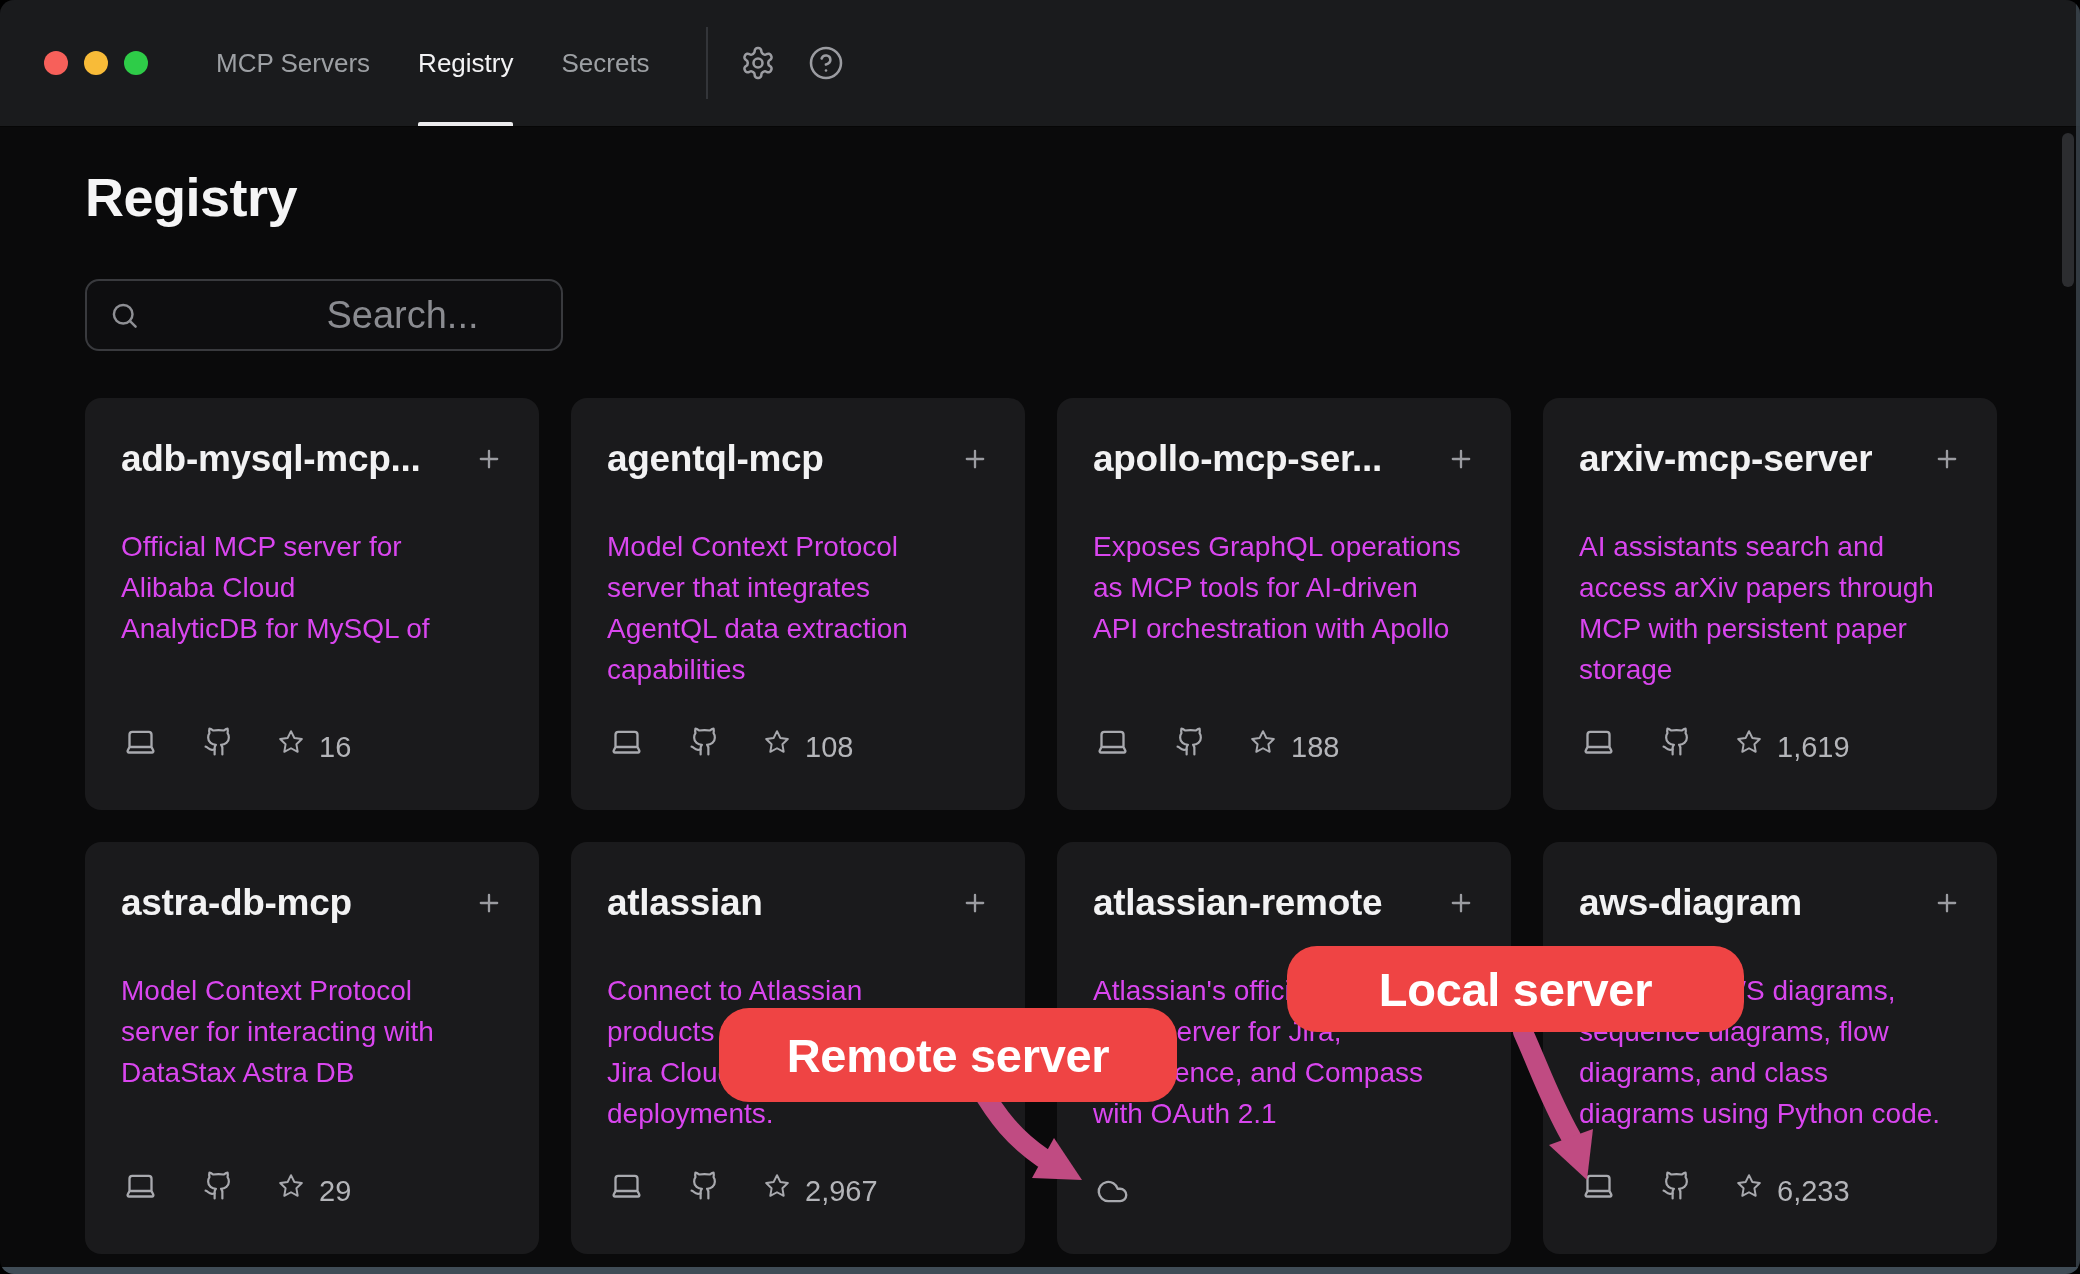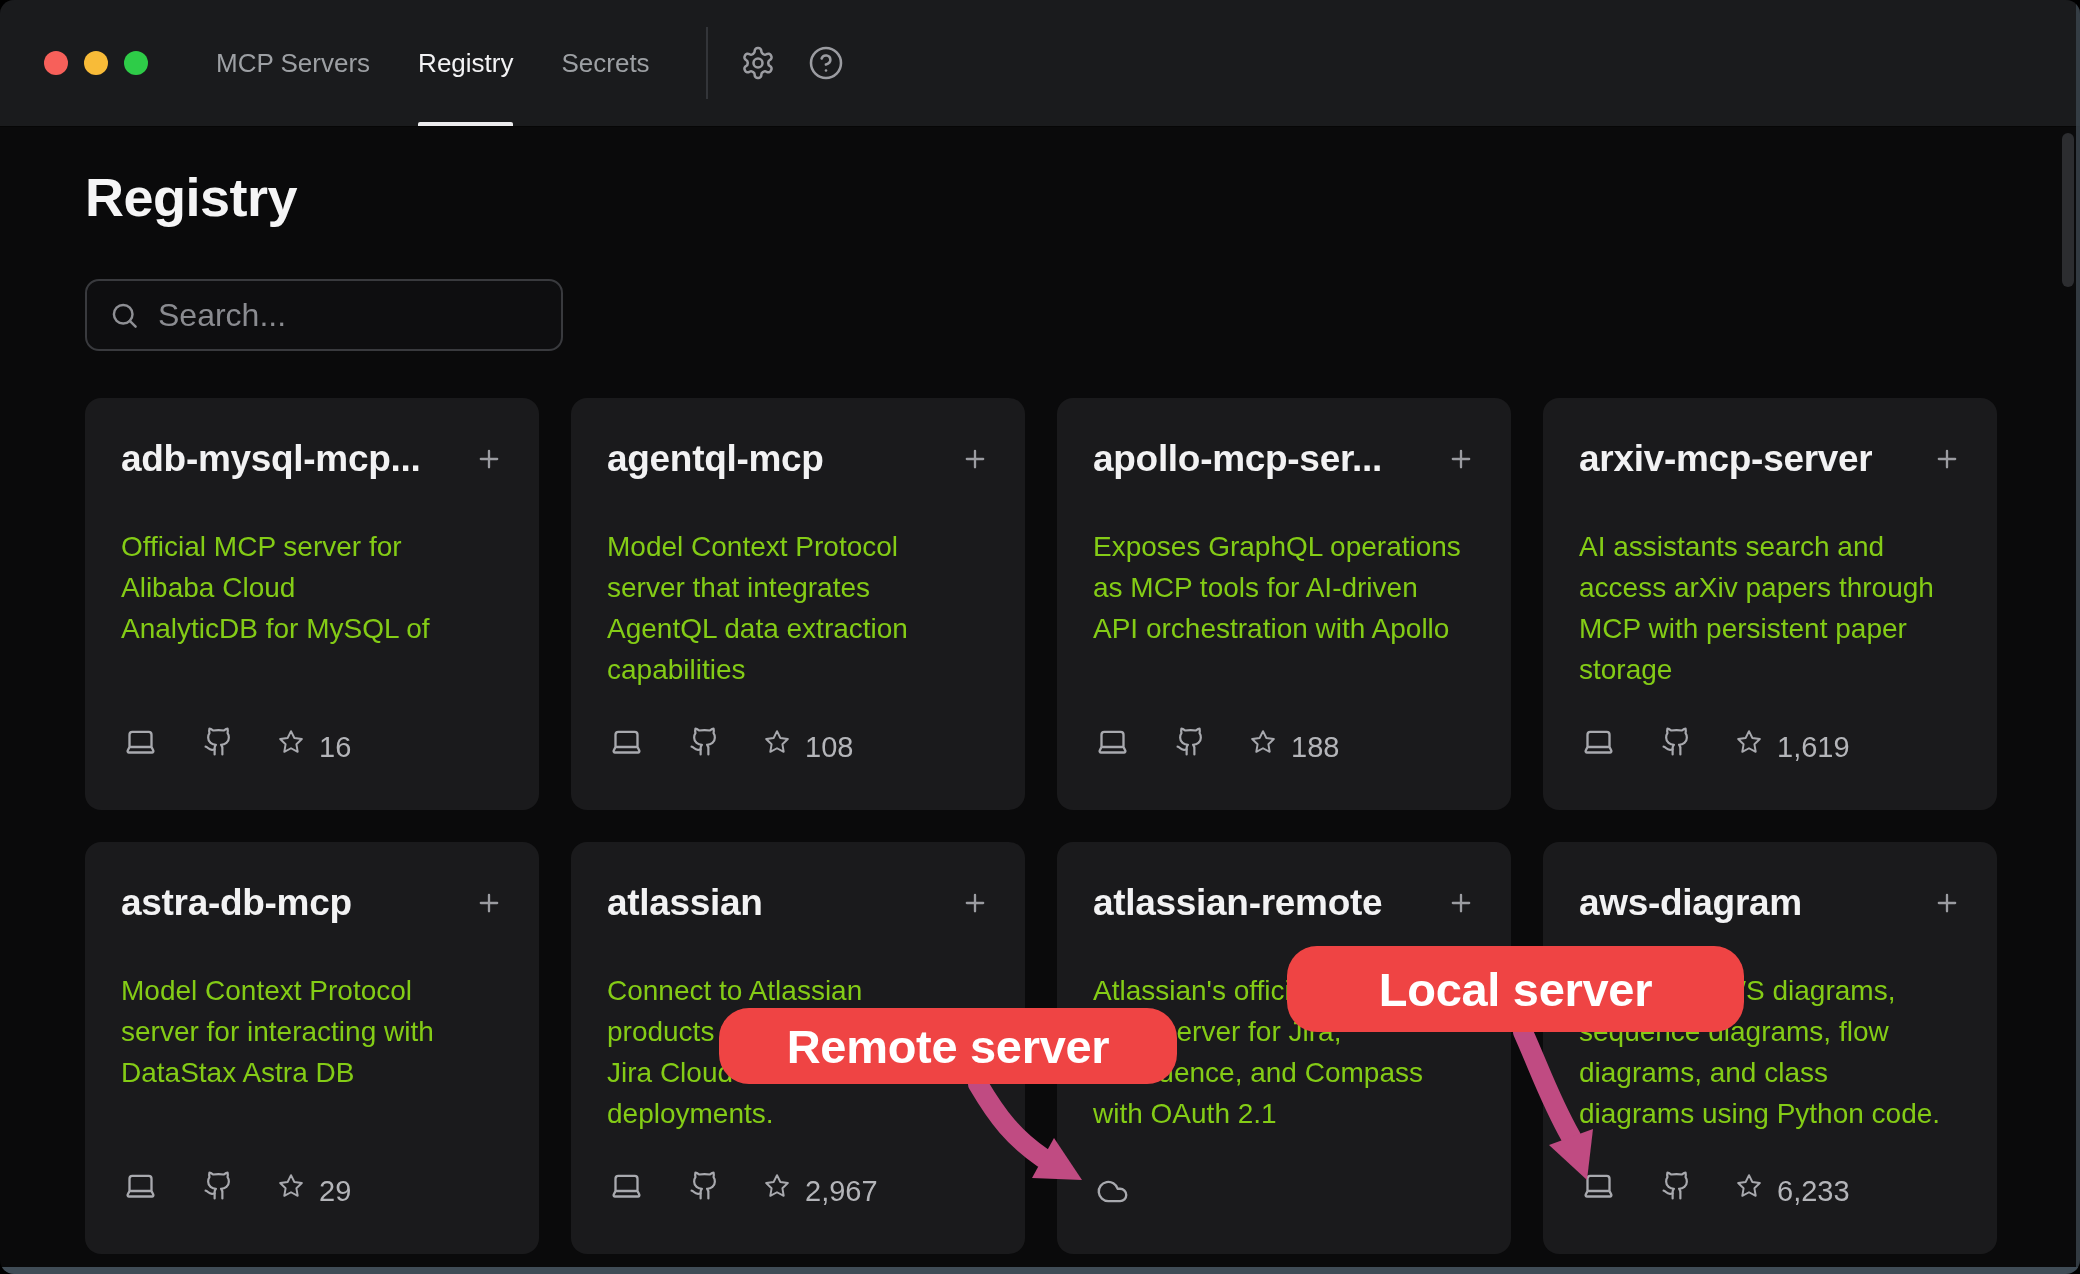--- a/index.html
+++ b/index.html
@@ -42,53 +42,53 @@
   
   .main { position: absolute; top: 127px; left: 0; right: 0; bottom: 0; padding: 38px 85px 0; }
   h1.page-title { font-size: 54px; line-height: 64px; font-weight: 700; color: #f5f5f6; letter-spacing: -0.5px; }
   .search {
     margin-top: 50px; width: 478px; height: 72px;
     border: 2px solid #393a3e; border-radius: 14px; background: #0e0e10;
     display: flex; align-items: center; padding: 0 22px; gap: 18px; color: #8e8f94;
   }
   .search input {
     flex: 1; background: transparent; border: none; outline: none;
-    font-size: 32px; color: #f97316; font-family: "Liberation Sans", sans-serif;
+    font-size: 38px; color: #f97316; font-family: "Liberation Sans", sans-serif; text-align: center;
   }
   .search input::placeholder { color: #8a8b90; }
   
   .grid {
     margin-top: 47px; display: grid;
     grid-template-columns: repeat(4, 454px); grid-auto-rows: 412px; gap: 32px;
   }
   .card {
     background: #1a1a1c; border-radius: 16px; position: relative;
     padding: 28px 36px 0; overflow: hidden;
   }
   .card-head { display: flex; align-items: center; justify-content: space-between; margin-top: 12px; gap: 34px; }
   .card-title {
     font-size: 37px; font-weight: 700; color: #f2f2f3; letter-spacing: -0.3px;
     white-space: nowrap; overflow: hidden; max-width: 340px;
   }
   .plus-btn { background: none; border: none; color: #9b9ca1; display: flex; padding: 0; }
   .card-desc { margin-top: 46px; }
-  .card-desc div { font-size: 28px; line-height: 41px; color: #84cc16; white-space: nowrap; }
+  .card-desc div { font-size: 28px; line-height: 41px; color: #d946ef; white-space: nowrap; }
   .card-footer {
     position: absolute; left: 37px; bottom: 46px;
     display: flex; align-items: center; gap: 44px; color: #a8a9ae;
   }
   .stars { display: flex; align-items: center; gap: 15px; }
   .star-count { font-size: 29px; color: #b4b5b9; margin-top: 12px; }
   
   .bubble {
     position: absolute; z-index: 10; background: #ef4444; border-radius: 30px;
     display: flex; align-items: center; justify-content: center;
     color: #fff; font-size: 47px; font-weight: 700; letter-spacing: -0.3px;
   }
-  .bubble.remote { left: 719px; top: 1008px; width: 458px; height: 76px; }
+  .bubble.remote { left: 719px; top: 1008px; width: 458px; height: 94px; }
   .bubble.local  { left: 1287px; top: 946px; width: 457px; height: 86px; }
   .arrow { position: absolute; z-index: 9; }
   .arrow.remote { left: 940px; top: 1078px; }
   .arrow.local  { left: 1495px; top: 1025px; }
   
   .scroll-thumb {
     position: absolute; right: 6px; top: 133px; width: 12px; height: 154px;
     border-radius: 6px; background: #2c2d30; z-index: 20;
   }
   .right-edge { position: absolute; right: 0; top: 0; bottom: 0; width: 4px; background: #3a434b; opacity: .85; z-index: 19; }

